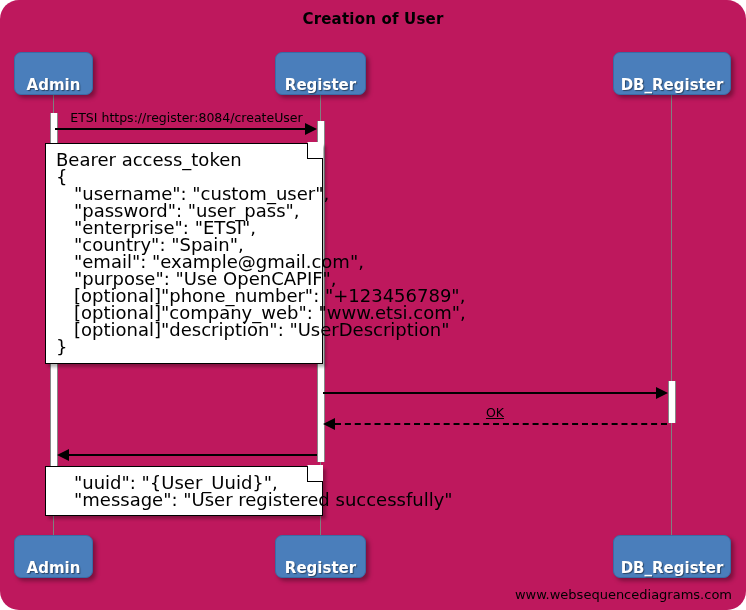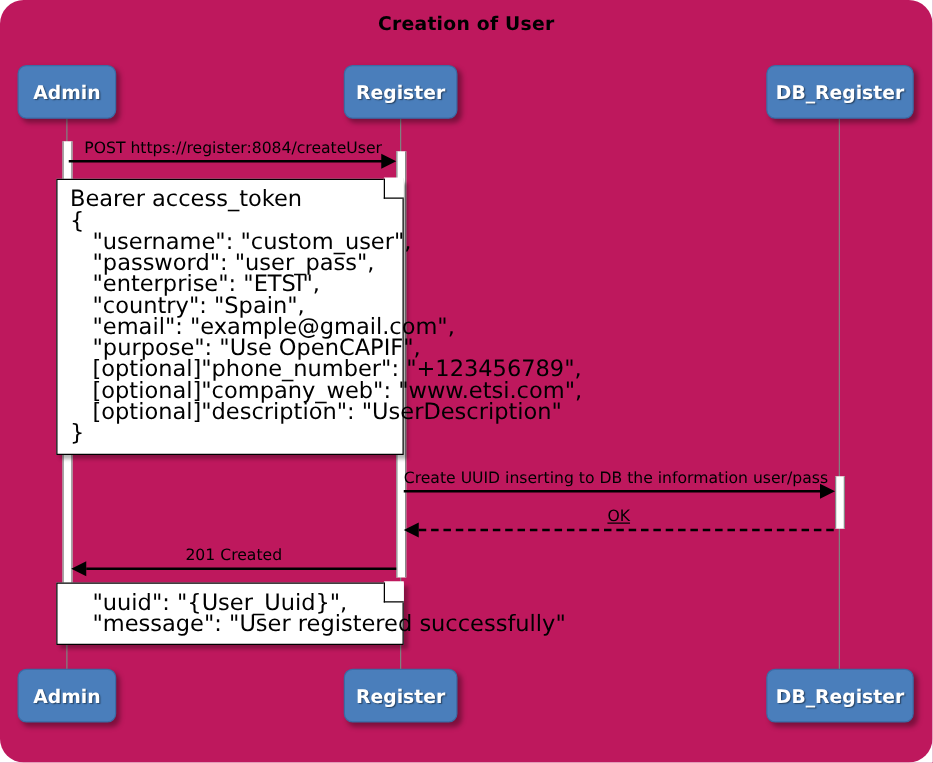--- a/index.html
+++ b/index.html
@@ -64,21 +64,21 @@
     position: absolute;
     box-sizing: border-box;
     background: #4a7ebb;
     border: 1px solid #3a6ba5;
     border-radius: 7px;
     color: #ffffff;
     font-family: "DejaVu Sans", sans-serif;
     font-size: 15px;
     font-weight: bold;
     display: flex;
-    align-items: center;
+    align-items: flex-end;
     justify-content: center;
     box-shadow: 3px 3px 4px rgba(0,0,0,0.35);
     text-shadow: 1px 1px 1px rgba(0,0,0,0.45);
     white-space: nowrap;
   }
 
   
   .msg-line {
     position: absolute;
     height: 0;
@@ -169,62 +169,61 @@
   <div class="actor-box" style="left:14px; top:52px; width:79px; height:43px;">
     <span>Admin</span>
   </div>
   <div class="actor-box" style="left:275px; top:52px; width:91px; height:43px;">
     <span>Register</span>
   </div>
   <div class="actor-box" style="left:613px; top:52px; width:118px; height:43px;">
     <span>DB_Register</span>
   </div>
 
-  <div class="msg-label" style="left:55px; top:110px; width:263px;">POST https://register:8084/createUser</div>
+  <div class="msg-label" style="left:55px; top:110px; width:263px;">ETSI https://register:8084/createUser</div>
   <div class="msg-line" style="left:55px; top:128px; width:254px;"></div>
   <div class="arrow-head right" style="left:305px; top:123px;"></div>
 
   <div class="note" style="left:45px; top:143px; width:278px; height:221px;">
     <span class="fold"></span>
     <span class="note-line">Bearer access_token</span>
     <span class="note-line">{</span>
     <span class="note-line note-indent">"username": "custom_user",</span>
     <span class="note-line note-indent">"password": "user_pass",</span>
     <span class="note-line note-indent">"enterprise": "ETSI",</span>
     <span class="note-line note-indent">"country": "Spain",</span>
     <span class="note-line note-indent">"email": "example@gmail.com",</span>
     <span class="note-line note-indent">"purpose": "Use OpenCAPIF",</span>
     <span class="note-line note-indent">[optional]"phone_number": "+123456789",</span>
     <span class="note-line note-indent">[optional]"company_web": "www.etsi.com",</span>
     <span class="note-line note-indent">[optional]"description": "UserDescription"</span>
     <span class="note-line">}</span>
   </div>
 
-  <div class="msg-label" style="left:323px; top:374px; width:336px;">Create UUID inserting to DB the information user/pass</div>
   <div class="msg-line" style="left:323px; top:392px; width:334px;"></div>
   <div class="arrow-head right" style="left:656px; top:387px;"></div>
 
   <div class="msg-label" style="left:323px; top:405px; width:344px;text-decoration:underline;">OK</div>
   <div class="msg-line dashed" style="left:335px; top:423px; width:332px;"></div>
   <div class="arrow-head left" style="left:323px; top:418px;"></div>
 
-  <div class="msg-label" style="left:57px; top:436px; width:260px;">201 Created</div>
   <div class="msg-line" style="left:69px; top:454px; width:248px;"></div>
   <div class="arrow-head left" style="left:57px; top:449px;"></div>
 
   <div class="note" style="left:45px; top:466px; width:278px; height:50px;">
     <span class="fold"></span>
     <span class="note-line note-indent">"uuid": "{User_Uuid}",</span>
     <span class="note-line note-indent">"message": "User registered successfully"</span>
   </div>
 
   <div class="actor-box" style="left:14px; top:535px; width:79px; height:43px;">
     <span>Admin</span>
   </div>
   <div class="actor-box" style="left:275px; top:535px; width:91px; height:43px;">
     <span>Register</span>
   </div>
   <div class="actor-box" style="left:613px; top:535px; width:118px; height:43px;">
     <span>DB_Register</span>
   </div>
 
+  <div class="footer-credit">www.websequencediagrams.com</div>
 
 </div>
 
 </body></html>

